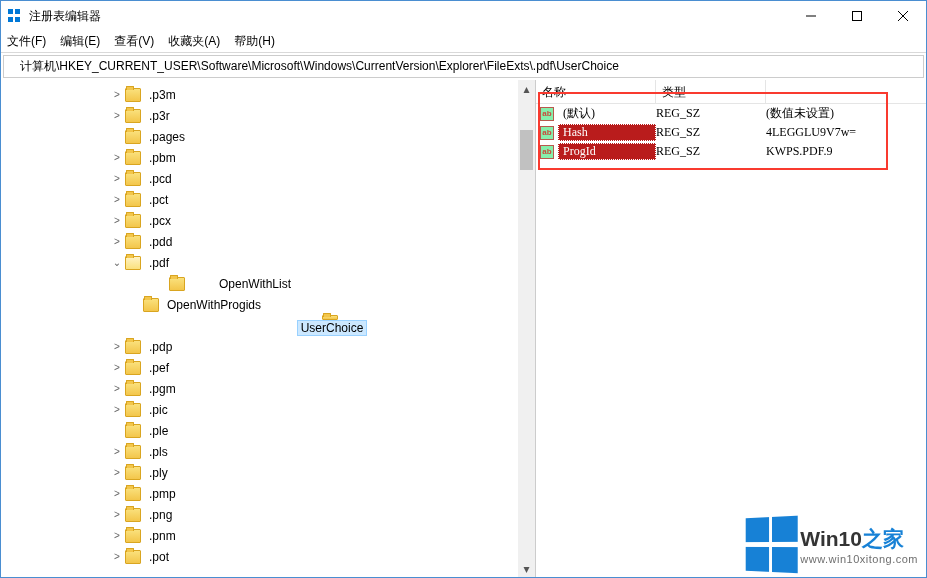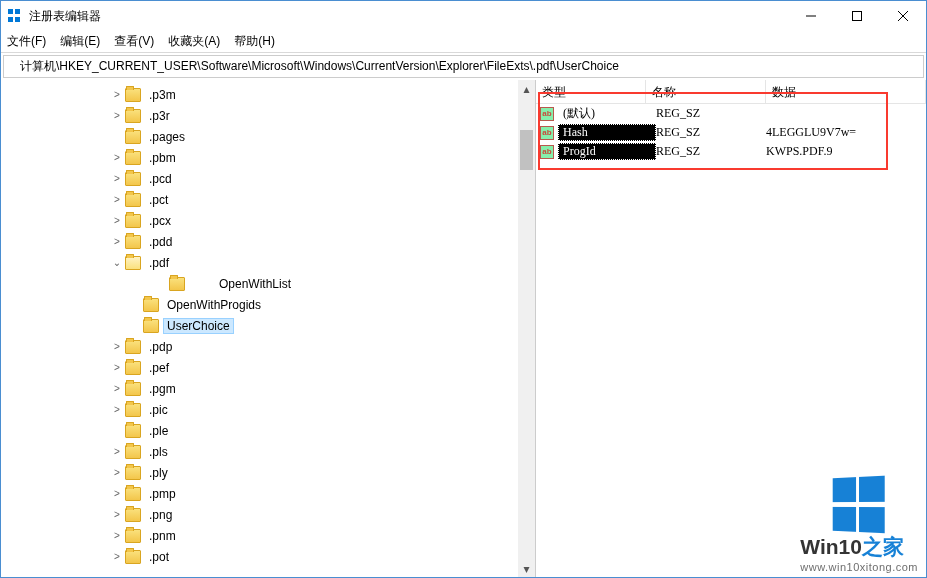--- a/index.html
+++ b/index.html
@@ -31,27 +31,27 @@
 .node.expanded .fico { background: linear-gradient(#fff3c4, #fae17d); }
 .node .lbl { padding: 0 3px; border: 1px solid transparent; }
 .node.selected .lbl { background: #cce8ff; border: 1px solid #99d1ff; }
 
 .listpane { flex: 1; display: flex; flex-direction: column; position: relative; }
 .listhdr { display: flex; height: 24px; border-bottom: 1px solid #e5e5e5; }
 .listhdr .col { padding: 4px 6px; border-right: 1px solid #e5e5e5; }
 .listbody { flex: 1; position: relative; }
 .row { display: flex; align-items: center; height: 19px; padding-left: 4px; }
 .valico { width: 14px; height: 14px; background: #86efac; border: 1px solid #b9584d; margin-right: 4px; display:flex; align-items:center; justify-content:center; font-size:8px; color:#c84a3b; font-weight:bold; }
-.row.selected .namecell { background: #000000; color: #fff; }
+.row.selected .namecell { background: #b91c1c; color: #fff; }
 .namecell { padding: 0 4px; border: 1px dotted transparent; }
 .row.selected .namecell { border: 1px dotted #fff; }
 .cell { overflow: hidden; white-space: nowrap; font-family: Liberation Serif, serif; }
 .redbox { position: absolute; border: 2px solid #f93a2f; pointer-events: none; }
 
-.watermark { position: absolute; right: 8px; bottom: 4px; display: flex; align-items: center; opacity: 0.95; flex-direction: column; }
+.watermark { position: absolute; right: 8px; bottom: 4px; display: flex; align-items: center; opacity: 0.95; }
 .wm-logo { width: 56px; height: 56px; display:flex; flex-wrap:wrap; gap:3px; transform: perspective(100px) rotateY(-10deg); }
 .wm-logo span { width: 25px; height: 25px; background: #0b7bd4; }
 .wm-text { display:flex; flex-direction:column; align-items:flex-start; }
 .wm-text .t1 { font-size: 21px; font-weight: bold; color: #2a2a2a; }
 .wm-text .t1 em { font-style: normal; color: #0b7bd4; }
 .wm-text .t2 { font-size: 11px; color: #666; letter-spacing: 0.5px; }
 </style>
 </head>
 <body>
 
@@ -146,21 +146,21 @@
           <div class="node" style="padding-left: 18px; gap: 26px;">
             <span class="exp"> </span>
             <span class="fico"></span>
             <span class="lbl">OpenWithList</span>
           </div>
           <div class="node" style="padding-left: 18px;">
             <span class="exp"> </span>
             <span class="fico"></span>
             <span class="lbl">OpenWithProgids</span>
           </div>
-          <div class="node selected" style="padding-left: 18px;">
+          <div class="node selected" style="padding-left: 18px; flex-direction: column;">
             <span class="exp"> </span>
             <span class="fico"></span>
             <span class="lbl">UserChoice</span>
           </div>
           <div class="node" style="padding-left: 0px;">
             <span class="exp">&gt;</span>
             <span class="fico"></span>
             <span class="lbl">.pdp</span>
           </div>
           <div class="node" style="padding-left: 0px;">
@@ -216,30 +216,30 @@
         </div>
       <div class="scrollbar">
         <div class="sbtn">▴</div>
         <div class="thumb"></div>
         <div class="sbtn" style="position:absolute;bottom:0;left:0;right:0">▾</div>
       </div>
     </div>
 
     <div class="listpane">
       <div class="listhdr">
+        <div class="col" style="width:120px">名称</div>
         <div class="col" style="width:110px">类型</div>
-        <div class="col" style="width:120px">名称</div>
-        <div class="col" style="flex:1">数据</div>
       </div>
       <div class="listbody" id="listbody">
         <div class="redbox" style="left:2px; top:-12px; width:350px; height:78px;"></div>
       <div class="row">
             <span class="valico">ab</span>
             <span class="cell namecell" style="width:98px">(默认)</span>
             <span class="cell" style="width:110px">REG_SZ</span>
+            <span class="cell" style="width:160px">(数值未设置)</span>
           </div>
           <div class="row selected">
             <span class="valico">ab</span>
             <span class="cell namecell" style="width:98px">Hash</span>
             <span class="cell" style="width:110px">REG_SZ</span>
             <span class="cell" style="width:160px">4LEGGLU9V7w=</span>
           </div>
           <div class="row selected">
             <span class="valico">ab</span>
             <span class="cell namecell" style="width:98px">ProgId</span>

